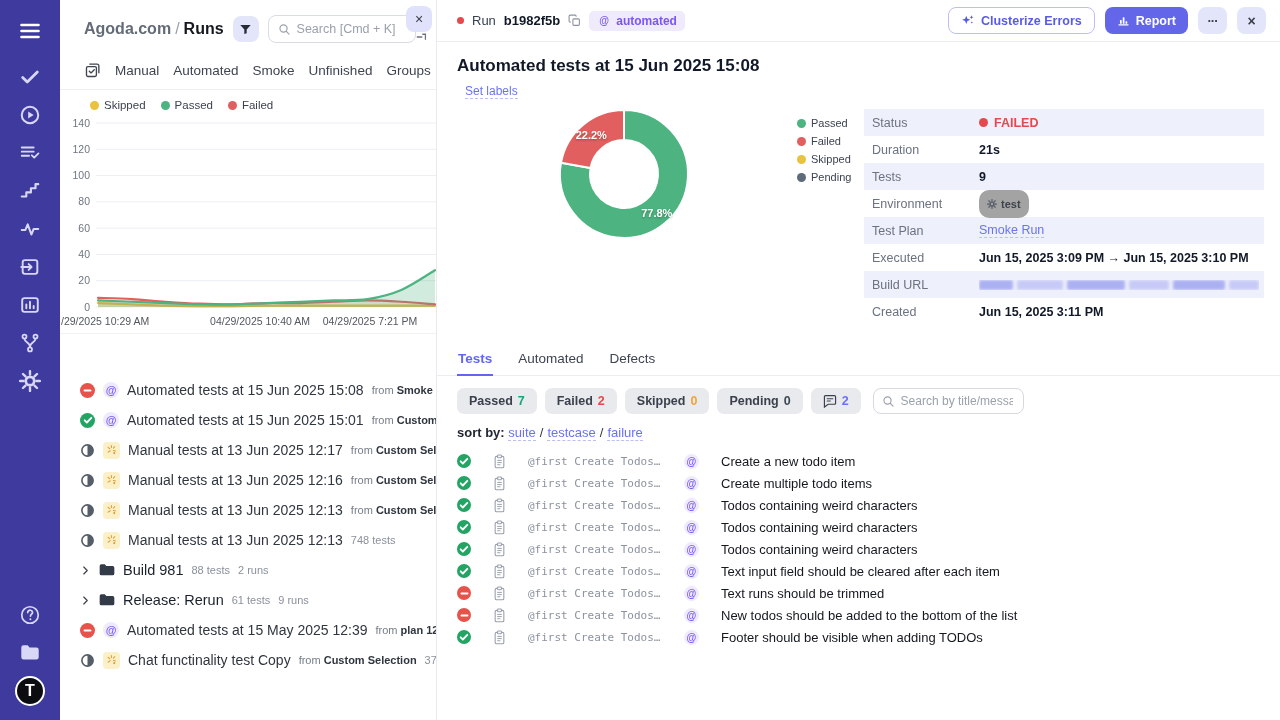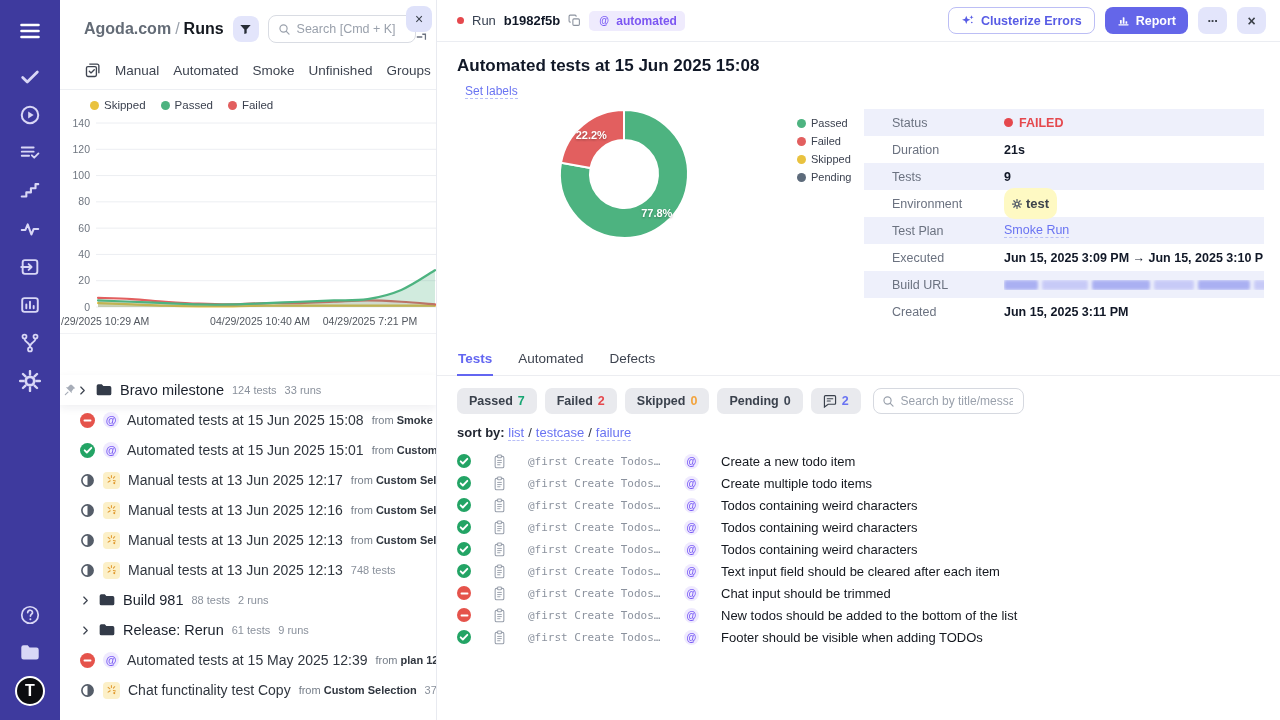--- a/index.html
+++ b/index.html
@@ -33,42 +33,42 @@
   .run-row .row-name{font-size:14px;color:#30363f}
   .run-row.group .row-name{font-size:14.5px;font-weight:500;color:#1b212c}
   .run-row.milestone{box-shadow:0 3px 8px rgba(30,35,70,.07);padding-left:17px}
   .pin-abs{position:absolute;left:3px;top:8px}
   .row-from{font-size:11px;color:#757d88}.row-from b{color:#30363f;font-size:11px}
   .row-meta{font-size:11px;color:#8a919c}
   .st-ic{width:15px;height:15px;border-radius:50%;display:inline-flex;align-items:center;justify-content:center;flex:none}
   .st-fail{background:#E5534B}.st-pass{background:#23A465}
   .at-ic{width:16px;height:16px;border-radius:50%;background:#EFEAFE;color:#7A5CF5;font-size:11px;font-weight:700;display:inline-flex;align-items:center;justify-content:center;flex:none}
   .spark-ic{width:17px;height:17px;border-radius:4px;background:#FCF0C8;display:inline-flex;align-items:center;justify-content:center;flex:none}
-  .env-pill{background:#fef9c3;border-radius:10px;padding:8px 8px;font-size:13px;color:#3d434c;display:inline-flex;align-items:center;gap:4px;flex:none}
+  .env-pill{background:#a3a3a3;border-radius:10px;padding:8px 8px;font-size:11px;color:#3d434c;display:inline-flex;align-items:center;gap:4px;flex:none}
   
   .main{position:fixed;left:437px;top:0;width:843px;height:720px;background:#fff}
   .main-header{height:42px;border-bottom:1px solid #EBEDF2;display:flex;align-items:center;padding:0 14px 0 20px;gap:8px}
   .red-dot{width:7px;height:7px;border-radius:50%;background:#E5484D}
   .run-label{font-size:13px;color:#374151}
   .run-id{font-size:13px;font-weight:700;color:#111827}
   .badge-automated{background:#EFEBFD;color:#7C56F2;font-size:12px;font-weight:600;border-radius:5px;padding:3px 8px;display:inline-flex;align-items:center;gap:5px;cursor:pointer}
   .hdr-right{margin-left:auto;display:flex;gap:10px;align-items:center}
   .btn{height:27px;border-radius:8px;font-size:12.5px;font-weight:600;display:inline-flex;align-items:center;gap:6px;cursor:pointer;border:none;font-family:"Liberation Sans",sans-serif}
   .btn-outline{background:#fff;border:1px solid #BCBEF5;color:#585CE5;padding:0 12px}
   .btn-primary{background:#6466E9;color:#fff;padding:0 12px}
   .btn-soft{background:#E3E5FB;color:#3b4049;width:29px;justify-content:center;font-weight:700}
   .run-title{font-size:17px;font-weight:700;color:#111827;margin:14px 0 5px 20px}
   .set-labels{display:inline-block;margin-left:28px;font-size:12px;color:#6973F2;border-bottom:1px dashed #b9bff7;cursor:pointer}
   .overview{position:relative;height:244px}
   .donut-wrap{position:absolute;left:117px;top:5px}
   .donut-legend{position:absolute;left:360px;top:18px;display:flex;flex-direction:column;gap:6px}
   .details{position:absolute;left:427px;top:10px;width:400px}
   .detail-row{display:flex;align-items:center;height:27px;font-size:12.5px}
   .detail-row:nth-child(odd){background:#EEF0FB}
-  .detail-label{width:140px;padding-left:28px;color:#6b7280;flex:none}
+  .detail-label{width:115px;padding-left:8px;color:#6b7280;flex:none}
   .detail-value{color:#111827;font-weight:600;display:flex;align-items:center;gap:6px;overflow:hidden;white-space:nowrap}
   .val-status{color:#E5484D;font-weight:700;display:flex;align-items:center;gap:6px}
   .val-link{color:#6973F2;font-weight:400;border-bottom:1px dashed #b9bff7;cursor:pointer}
   .redacted{display:flex;gap:4px;align-items:center;filter:blur(1.4px)}
   .redacted span{height:10px;border-radius:2px;display:inline-block}
   .tabs2{display:flex;gap:24px;padding-left:20px;border-bottom:1px solid #ECEDF1;font-size:13.5px;color:#3E4450;margin-top:2px}
   .tab2{padding:6px 1px 8px;cursor:pointer}
   .tab2.active{color:#6366F1;font-weight:600;border-bottom:2px solid #6366F1;margin-bottom:-1px}
   .chips-row{display:flex;gap:8px;margin:12px 0 0 20px;align-items:center}
   .chip{background:#E9EAEE;border-radius:7px;height:26px;display:inline-flex;align-items:center;padding:0 12px;font-size:12.5px;color:#3a414c;font-weight:600;gap:5px;cursor:pointer}
@@ -240,37 +240,20 @@
         <path d="M38,182.8C43.61666666666667,183.01904761904763 60.46666666666667,183.45714285714286 71.7,184.1142857142857C82.93333333333334,184.77142857142854 94.16666666666667,185.97619047619045 105.4,186.74285714285713C116.63333333333334,187.5095238095238 127.86666666666666,188.2761904761905 139.1,188.71428571428572C150.33333333333331,189.15238095238095 161.56666666666666,189.48095238095237 172.8,189.37142857142857C184.03333333333336,189.26190476190476 195.26666666666668,188.27619047619046 206.5,188.05714285714285C217.73333333333332,187.83809523809524 228.96666666666667,188.27619047619046 240.2,188.05714285714285C251.4333333333333,187.83809523809524 262.66666666666663,187.18095238095236 273.9,186.74285714285713C285.1333333333333,186.3047619047619 296.3666666666667,185.42857142857142 307.6,185.42857142857142C318.83333333333337,185.42857142857142 330.06666666666666,186.0857142857143 341.3,186.74285714285713C352.53333333333336,187.39999999999998 369.3833333333333,188.93333333333334 375,189.37142857142857 L375 192 L38 192 Z" fill="#E25F5F" fill-opacity="0.14" stroke="none"></path>
         <path d="M38,182.8C43.61666666666667,183.01904761904763 60.46666666666667,183.45714285714286 71.7,184.1142857142857C82.93333333333334,184.77142857142854 94.16666666666667,185.97619047619045 105.4,186.74285714285713C116.63333333333334,187.5095238095238 127.86666666666666,188.2761904761905 139.1,188.71428571428572C150.33333333333331,189.15238095238095 161.56666666666666,189.48095238095237 172.8,189.37142857142857C184.03333333333336,189.26190476190476 195.26666666666668,188.27619047619046 206.5,188.05714285714285C217.73333333333332,187.83809523809524 228.96666666666667,188.27619047619046 240.2,188.05714285714285C251.4333333333333,187.83809523809524 262.66666666666663,187.18095238095236 273.9,186.74285714285713C285.1333333333333,186.3047619047619 296.3666666666667,185.42857142857142 307.6,185.42857142857142C318.83333333333337,185.42857142857142 330.06666666666666,186.0857142857143 341.3,186.74285714285713C352.53333333333336,187.39999999999998 369.3833333333333,188.93333333333334 375,189.37142857142857" fill="none" stroke="#E25F5F" stroke-width="2.2" stroke-linejoin="round" stroke-linecap="round"></path>
         <path d="M38,185.42857142857142C43.61666666666667,185.64761904761903 60.46666666666667,186.3047619047619 71.7,186.74285714285713C82.93333333333334,187.18095238095236 94.16666666666667,187.61904761904762 105.4,188.05714285714285C116.63333333333334,188.49523809523808 127.86666666666666,189.15238095238095 139.1,189.37142857142857C150.33333333333331,189.59047619047618 161.56666666666666,189.59047619047618 172.8,189.37142857142857C184.03333333333336,189.15238095238095 195.26666666666668,188.49523809523808 206.5,188.05714285714285C217.73333333333332,187.61904761904762 228.96666666666667,187.18095238095236 240.2,186.74285714285713C251.4333333333333,186.3047619047619 262.66666666666663,185.86666666666665 273.9,185.42857142857142C285.1333333333333,184.9904761904762 296.3666666666667,185.86666666666665 307.6,184.1142857142857C318.83333333333337,182.36190476190475 330.06666666666666,179.73333333333332 341.3,174.9142857142857C352.53333333333336,170.0952380952381 369.3833333333333,158.48571428571427 375,155.2 L375 192 L38 192 Z" fill="#4DB380" fill-opacity="0.26" stroke="none"></path>
         <path d="M38,185.42857142857142C43.61666666666667,185.64761904761903 60.46666666666667,186.3047619047619 71.7,186.74285714285713C82.93333333333334,187.18095238095236 94.16666666666667,187.61904761904762 105.4,188.05714285714285C116.63333333333334,188.49523809523808 127.86666666666666,189.15238095238095 139.1,189.37142857142857C150.33333333333331,189.59047619047618 161.56666666666666,189.59047619047618 172.8,189.37142857142857C184.03333333333336,189.15238095238095 195.26666666666668,188.49523809523808 206.5,188.05714285714285C217.73333333333332,187.61904761904762 228.96666666666667,187.18095238095236 240.2,186.74285714285713C251.4333333333333,186.3047619047619 262.66666666666663,185.86666666666665 273.9,185.42857142857142C285.1333333333333,184.9904761904762 296.3666666666667,185.86666666666665 307.6,184.1142857142857C318.83333333333337,182.36190476190475 330.06666666666666,179.73333333333332 341.3,174.9142857142857C352.53333333333336,170.0952380952381 369.3833333333333,158.48571428571427 375,155.2" fill="none" stroke="#4DB380" stroke-width="2.2" stroke-linejoin="round" stroke-linecap="round"></path>
         <text x="1" y="210" text-anchor="start" font-size="10.5" fill="#52575f" font-family="Liberation Sans,sans-serif">/29/2025 10:29 AM</text>
         <text x="200" y="210" text-anchor="middle" font-size="10.5" fill="#52575f" font-family="Liberation Sans,sans-serif">04/29/2025 10:40 AM</text>
         <text x="310" y="210" text-anchor="middle" font-size="10.5" fill="#52575f" font-family="Liberation Sans,sans-serif">04/29/2025 7:21 PM</text>
       </svg>
   </div>
   <div class="runs-list" id="runs-list">
-      <div class="run-row group milestone">
-        <span class="pin-abs">
-          <svg width="14" height="14" viewBox="0 0 24 24">
-            <path d="M15 3l6 6-2.8 1-3.4 4.4.3 3.2L4.9 7.4l3.3-.2L12.4 3z" fill="#a7adb8"></path>
-            <path d="M4 20l4.5-4.5" stroke="#a7adb8" stroke-width="2" stroke-linecap="round"></path>
-          </svg>
-        </span>
-        <svg width="11" height="11" viewBox="0 0 16 16" style="flex:none">
-          <path d="M5.5 3l5 5-5 5" fill="none" stroke="#3d4450" stroke-width="1.8" stroke-linecap="round" stroke-linejoin="round"></path>
-        </svg>
-        <svg width="16" height="14" viewBox="0 0 24 20" style="flex:none">
-          <path d="M1 4a2.5 2.5 0 012.5-2.5h5.2L11 4h9.5A2.5 2.5 0 0123 6.5v9a2.5 2.5 0 01-2.5 2.5h-17A2.5 2.5 0 011 15.5z" fill="#333b49"></path>
-        </svg>
-        <span class="row-name">Bravo milestone</span>
-        <span class="row-meta">124 tests</span>
-        <span class="row-meta">33 runs</span>
-      </div>
       <div class="run-row">
         <span class="st-ic st-fail">
           <svg width="9" height="9" viewBox="0 0 10 10">
             <path d="M1.6 5h6.8" stroke="#fff" stroke-width="2" stroke-linecap="round"></path>
           </svg>
         </span>
         <span class="at-ic">@</span>
         <span class="row-name">Automated tests at 15 Jun 2025 15:08</span>
         <span class="row-from">from <b>Smoke Run</b></span>
       </div>
@@ -562,21 +545,21 @@
         <svg width="13" height="13" viewBox="0 0 20 20">
           <circle cx="8.5" cy="8.5" r="5.5" fill="none" stroke="#9aa1ac" stroke-width="1.8"></circle>
           <path d="M12.8 12.8L17 17" stroke="#9aa1ac" stroke-width="1.8" stroke-linecap="round"></path>
         </svg>
         <input placeholder="Search by title/message" style="">
       </span>
     </div>
 
   <div class="sort-row">
     <span>sort by:</span>
-    <span id="sort-links"> <span class="lnk">list</span><span class="slash">/</span><span class="lnk">testcase</span><span class="slash">/</span><span class="lnk">failure</span></span>
+    <span id="sort-links"> <span class="lnk">suite</span><span class="slash">/</span><span class="lnk">testcase</span><span class="slash">/</span><span class="lnk">failure</span></span>
   </div>
 
   <div class="tests-list" id="tests-list">
       <div class="test-row">
         <span class="st-ic st-pass">
           <svg width="10" height="10" viewBox="0 0 12 12">
             <path d="M2 6.4l2.6 2.6L10 3.4" fill="none" stroke="#fff" stroke-width="2.2" stroke-linecap="round" stroke-linejoin="round"></path>
           </svg>
         </span>
         <svg width="13" height="15" viewBox="0 0 24 27" style="flex:none">
@@ -669,21 +652,21 @@
             <path d="M1.6 5h6.8" stroke="#fff" stroke-width="2" stroke-linecap="round"></path>
           </svg>
         </span>
         <svg width="13" height="15" viewBox="0 0 24 27" style="flex:none">
           <rect x="4" y="4" width="16" height="21" rx="2.5" fill="none" stroke="#99a0ac" stroke-width="2"></rect>
           <rect x="8.5" y="1.5" width="7" height="5" rx="1.2" fill="#fff" stroke="#99a0ac" stroke-width="2"></rect>
           <path d="M8.5 11.5h7M8.5 15.5h7M8.5 19.5h4.5" stroke="#99a0ac" stroke-width="1.8" stroke-linecap="round"></path>
         </svg>
         <span class="t-suite">@first Create Todos…</span>
         <span class="at-ic">@</span>
-        <span class="t-title">Chat input should be trimmed</span>
+        <span class="t-title">Text runs should be trimmed</span>
       </div>
       <div class="test-row">
         <span class="st-ic st-fail">
           <svg width="9" height="9" viewBox="0 0 10 10">
             <path d="M1.6 5h6.8" stroke="#fff" stroke-width="2" stroke-linecap="round"></path>
           </svg>
         </span>
         <svg width="13" height="15" viewBox="0 0 24 27" style="flex:none">
           <rect x="4" y="4" width="16" height="21" rx="2.5" fill="none" stroke="#99a0ac" stroke-width="2"></rect>
           <rect x="8.5" y="1.5" width="7" height="5" rx="1.2" fill="#fff" stroke="#99a0ac" stroke-width="2"></rect>

